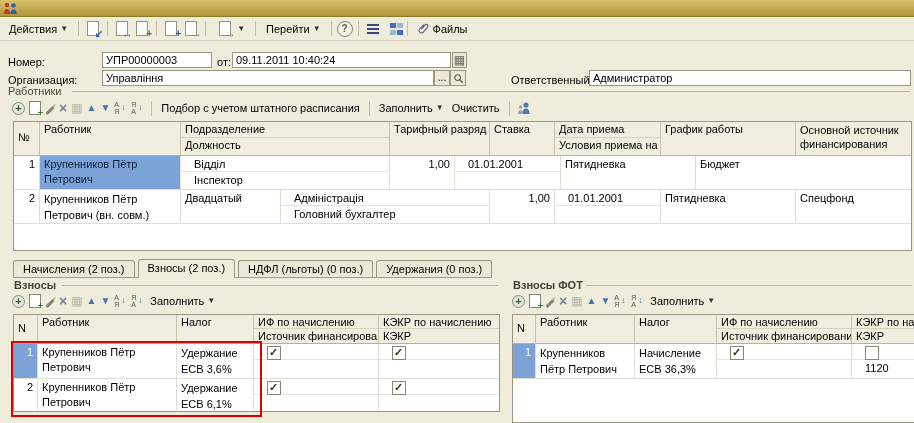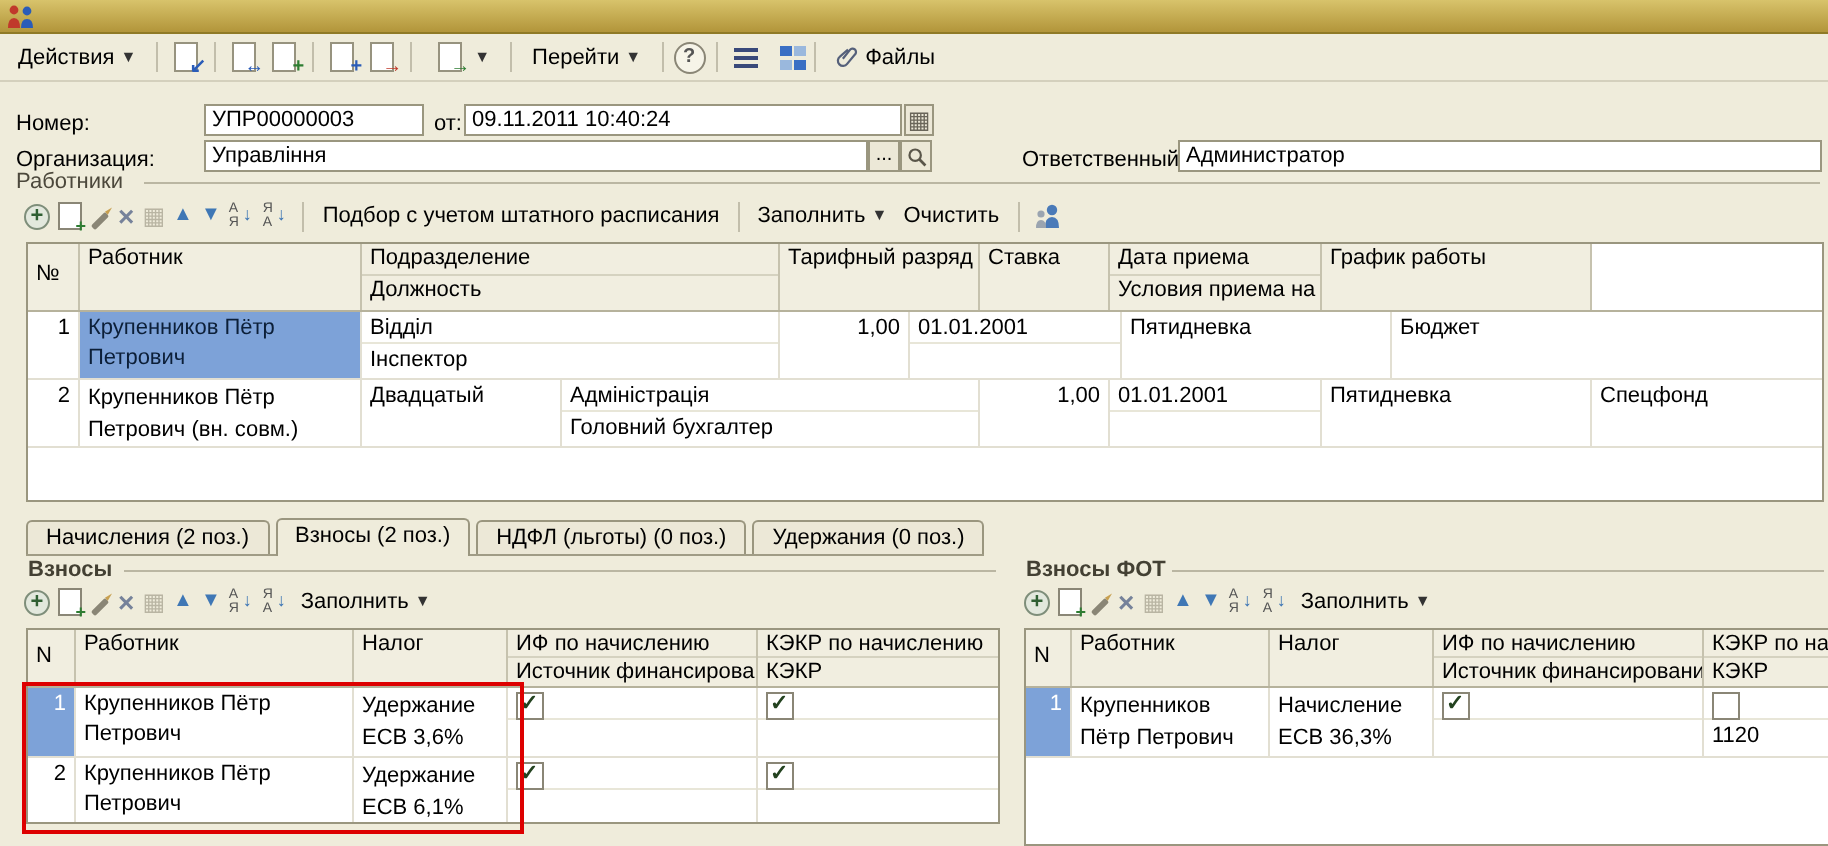--- a/index.html
+++ b/index.html
@@ -51,21 +51,21 @@
   .tbl{background:#fff;border:1px solid #9a967f;box-sizing:border-box;overflow:hidden}
   .trow{display:flex}
   .cell{box-sizing:border-box;border-right:1px solid #e2dfd2;padding:1px 4px;overflow:hidden;line-height:15px}
   .hcell{box-sizing:border-box;border-right:1px solid #c6c2ae;background:#f1eee0;padding:1px 4px;overflow:hidden;
          line-height:13px;white-space:nowrap}
   .hwrap{white-space:normal;line-height:14px}
   .hsplit{padding:0}
   .hsplit>div{padding:1px 4px;height:16px;box-sizing:border-box}
   .hsplit>div:first-child{border-bottom:1px solid #d5d2c0}
   .dsplit{padding:0}
-  .dsplit>div{padding:1px 4px;height:16px;box-sizing:border-box}
+  .dsplit>div{padding:1px 13px;height:16px;box-sizing:border-box}
   .dsplit>div:first-child{border-bottom:1px solid #e8e6d8}
   .whead{border-bottom:1px solid #b6b29c}
   .drow{border-bottom:1px solid #e2dfd2}
   .num{text-align:right}
   .sel{background:#7da2d8;color:#0c1f38}
   .selw{background:#7da2d8;color:#fff}
   .cb{width:12px;height:12px;border:1px solid #8a8676;background:#fff;display:inline-block;position:relative;vertical-align:top;margin-top:1px}
   .cb.checked::after{content:"✓";position:absolute;left:1px;top:-2px;font-size:11px;font-weight:bold;color:#23421f}
   
   .c-num{width:26px}.c-worker{width:141px}.c-dep{width:209px}.c-grade{width:100px}
@@ -220,20 +220,21 @@
       <div>Подразделение</div>
       <div>Должность</div>
     </div>
     <div class="hcell c-grade">Тарифный разряд</div>
     <div class="hcell c-rate">Ставка</div>
     <div class="hcell c-date hsplit">
       <div>Дата приема</div>
       <div>Условия приема на ...</div>
     </div>
     <div class="hcell c-sched">График работы</div>
+    <div class="hcell c-fund hwrap">Основной источник финансирования</div>
   </div>
 
   <div class="trow drow" style="height:33px">
     <div class="cell c-num num">1</div>
     <div class="cell c-worker sel">Крупенников Пётр Петрович</div>
     <div class="cell c-dep dsplit">
       <div>Відділ</div>
       <div>Інспектор</div>
     </div>
     <div class="cell c-rate num">1,00</div>

